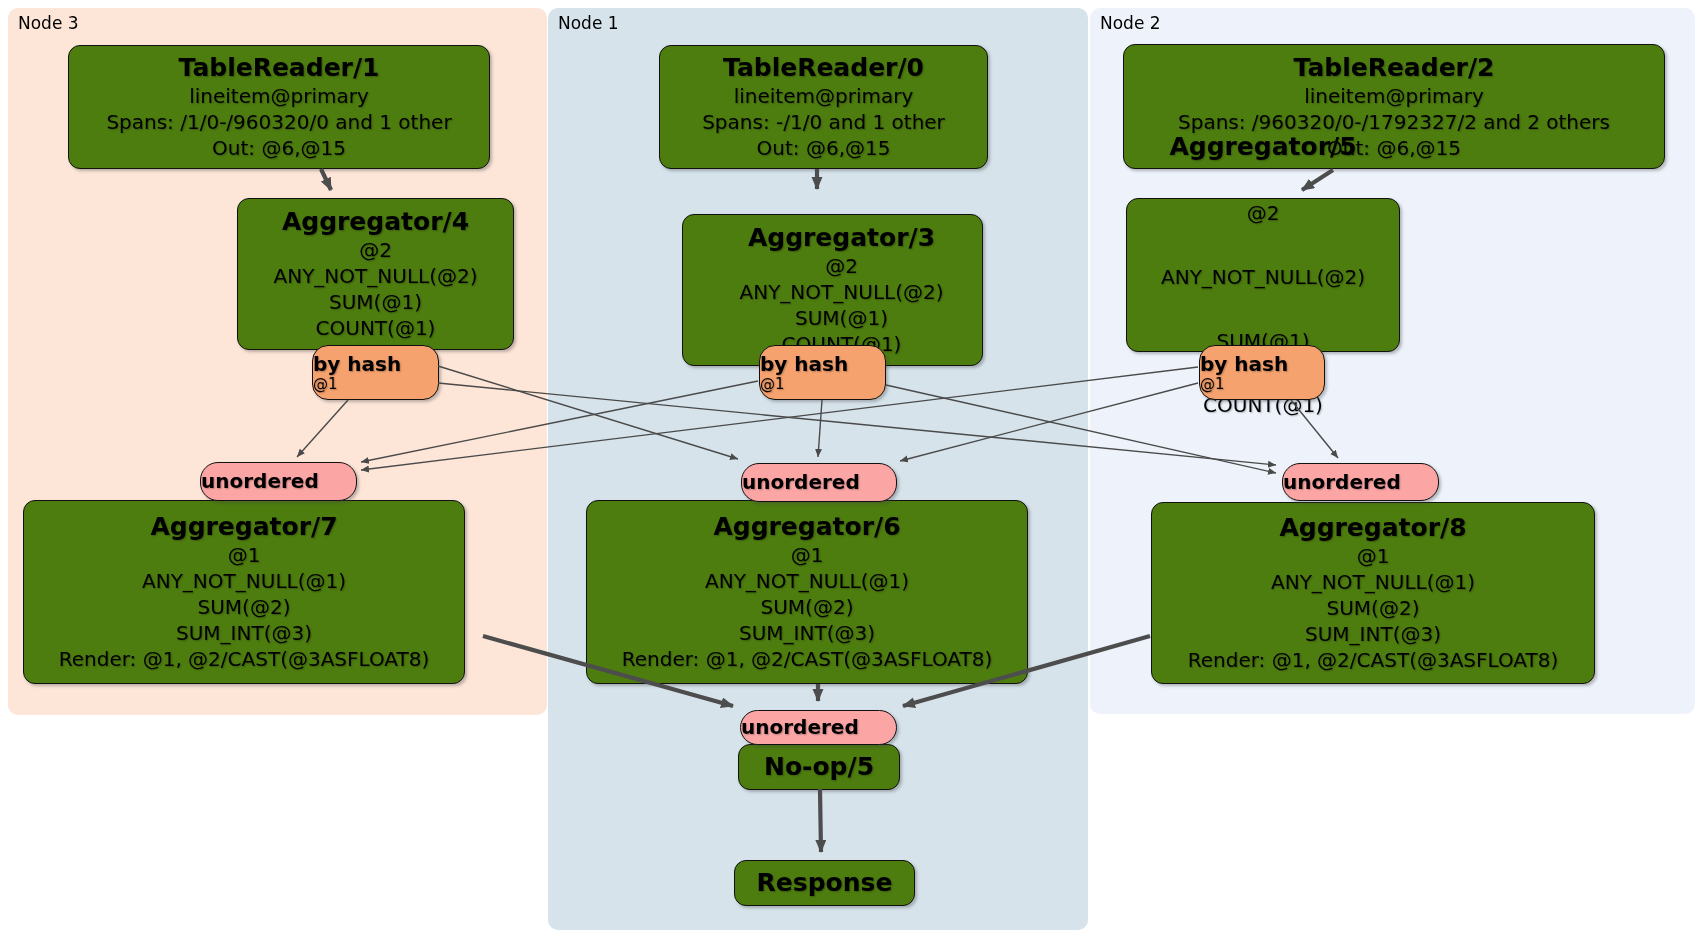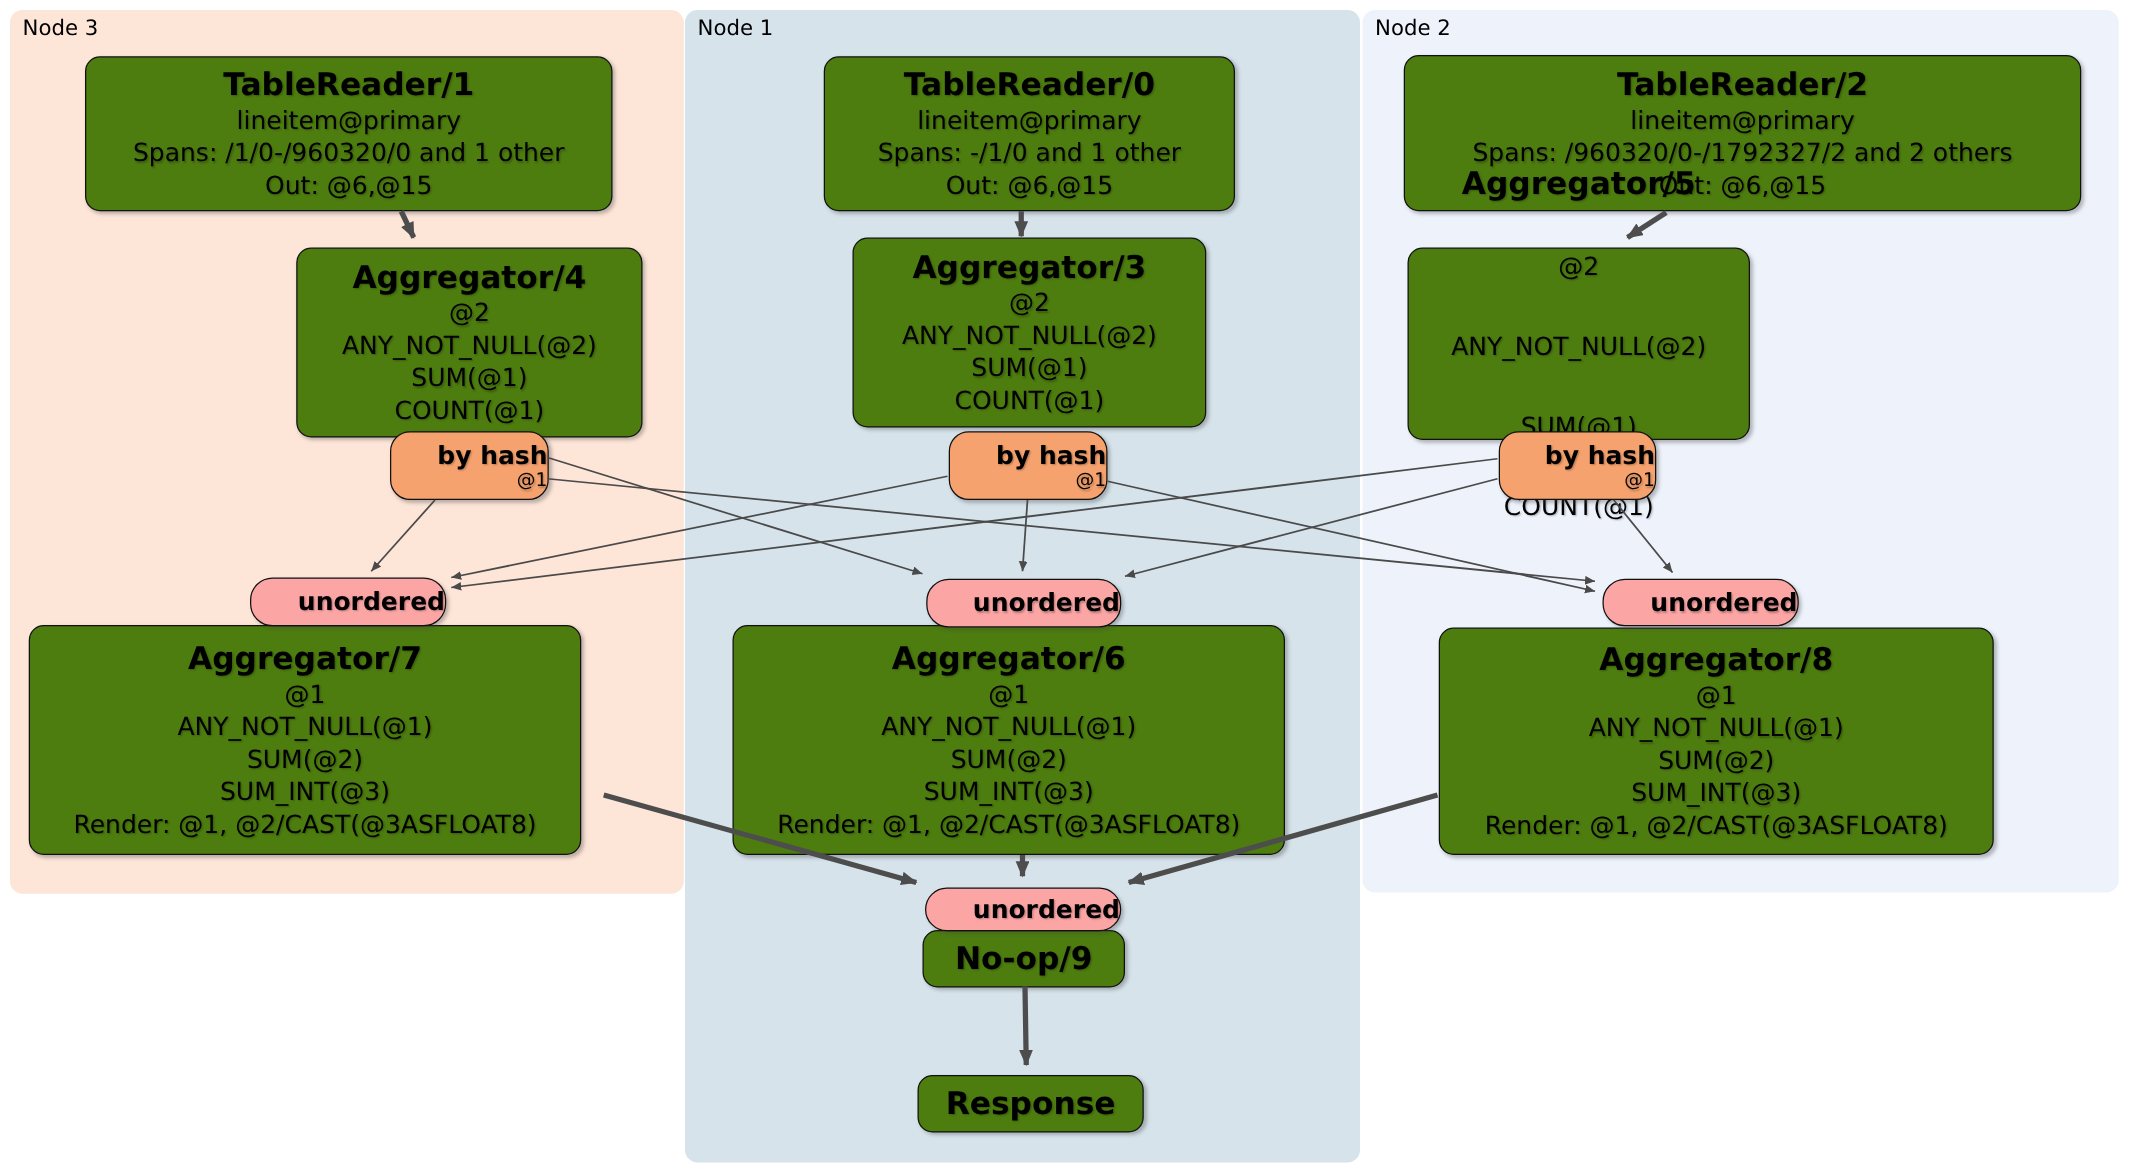--- a/index.html
+++ b/index.html
@@ -12,21 +12,21 @@
   .region-label{position:absolute;font-size:17px;color:#000;z-index:1;}
   .box{
     position:absolute;background:#4d7c0f;border:1.6px solid #111;border-radius:12px;
     display:flex;flex-direction:column;justify-content:center;align-items:center;
     text-align:center;z-index:2;box-shadow:2px 2px 3px rgba(70,70,70,0.35);
     text-shadow:1px 1px 1.5px rgba(0,0,0,0.25);
   }
   .bt{font-size:25px;font-weight:bold;line-height:30px;white-space:nowrap;}
   .bl{font-size:20px;line-height:26px;white-space:nowrap;}
   .pill{
-    position:absolute;display:flex;flex-direction:column;justify-content:center;align-items:flex-end;
+    position:absolute;display:flex;flex-direction:column;justify-content:center;align-items:flex-start;
     z-index:3;border:1.8px solid #111;box-shadow:2px 2px 3px rgba(70,70,70,0.35);
     text-shadow:1px 1px 1.5px rgba(0,0,0,0.25);text-align:center;
   }
   .pill.hash{background:#f5a26e;border-radius:16px;}
   .pill.un{background:#fca5a5;border-radius:18px;}
   .ph{font-size:20px;font-weight:bold;line-height:23px;}
   .pd{font-size:15px;line-height:17px;}
   .ul{font-size:20px;font-weight:bold;line-height:21px;}
   #edges{position:absolute;left:0;top:0;z-index:4;pointer-events:none;}
   .e{stroke:#4a4a4a;stroke-width:1.4;fill:none;}
@@ -67,21 +67,21 @@
   </div>
 
   <div class="box" style="left:237px;top:198px;width:275px;height:150px;">
     <div class="bt">Aggregator/4</div>
     <div class="bl">@2</div>
     <div class="bl">ANY_NOT_NULL(@2)</div>
     <div class="bl">SUM(@1)</div>
     <div class="bl">COUNT(@1)</div>
   </div>
 
-  <div class="box" style="left:682px;top:190px;width:281px;height:150px;">
+  <div class="box" style="left:682px;top:214px;width:281px;height:150px;padding-left:18px;">
     <div class="bt">Aggregator/3</div>
     <div class="bl">@2</div>
     <div class="bl">ANY_NOT_NULL(@2)</div>
     <div class="bl">SUM(@1)</div>
     <div class="bl">COUNT(@1)</div>
   </div>
 
   <div class="box" style="left:1126px;top:198px;width:272px;height:152px;gap:38px;">
     <div class="bt">Aggregator/5</div>
     <div class="bl">@2</div>
@@ -138,21 +138,21 @@
     <div class="bl">SUM(@2)</div>
     <div class="bl">SUM_INT(@3)</div>
     <div class="bl">Render: @1, @2/CAST(@3ASFLOAT8)</div>
   </div>
 
   <div class="pill un" style="left:740px;top:710px;width:155px;height:33px;">
     <div class="ul">unordered</div>
   </div>
 
   <div class="box" style="left:738px;top:744px;width:160px;height:44px;">
-    <div class="bt">No-op/9</div>
+    <div class="bt">No-op/5</div>
   </div>
 
   <div class="box" style="left:734px;top:860px;width:179px;height:44px;">
     <div class="bt">Response</div>
   </div>
 
   <svg id="edges" width="1708" height="940">
     <defs>
       <marker id="athin" markerUnits="userSpaceOnUse" markerWidth="10" markerHeight="10" refX="8" refY="3.5" orient="auto">
         <path d="M0,0 L8,3.5 L0,7 z" fill="#4a4a4a"></path>

